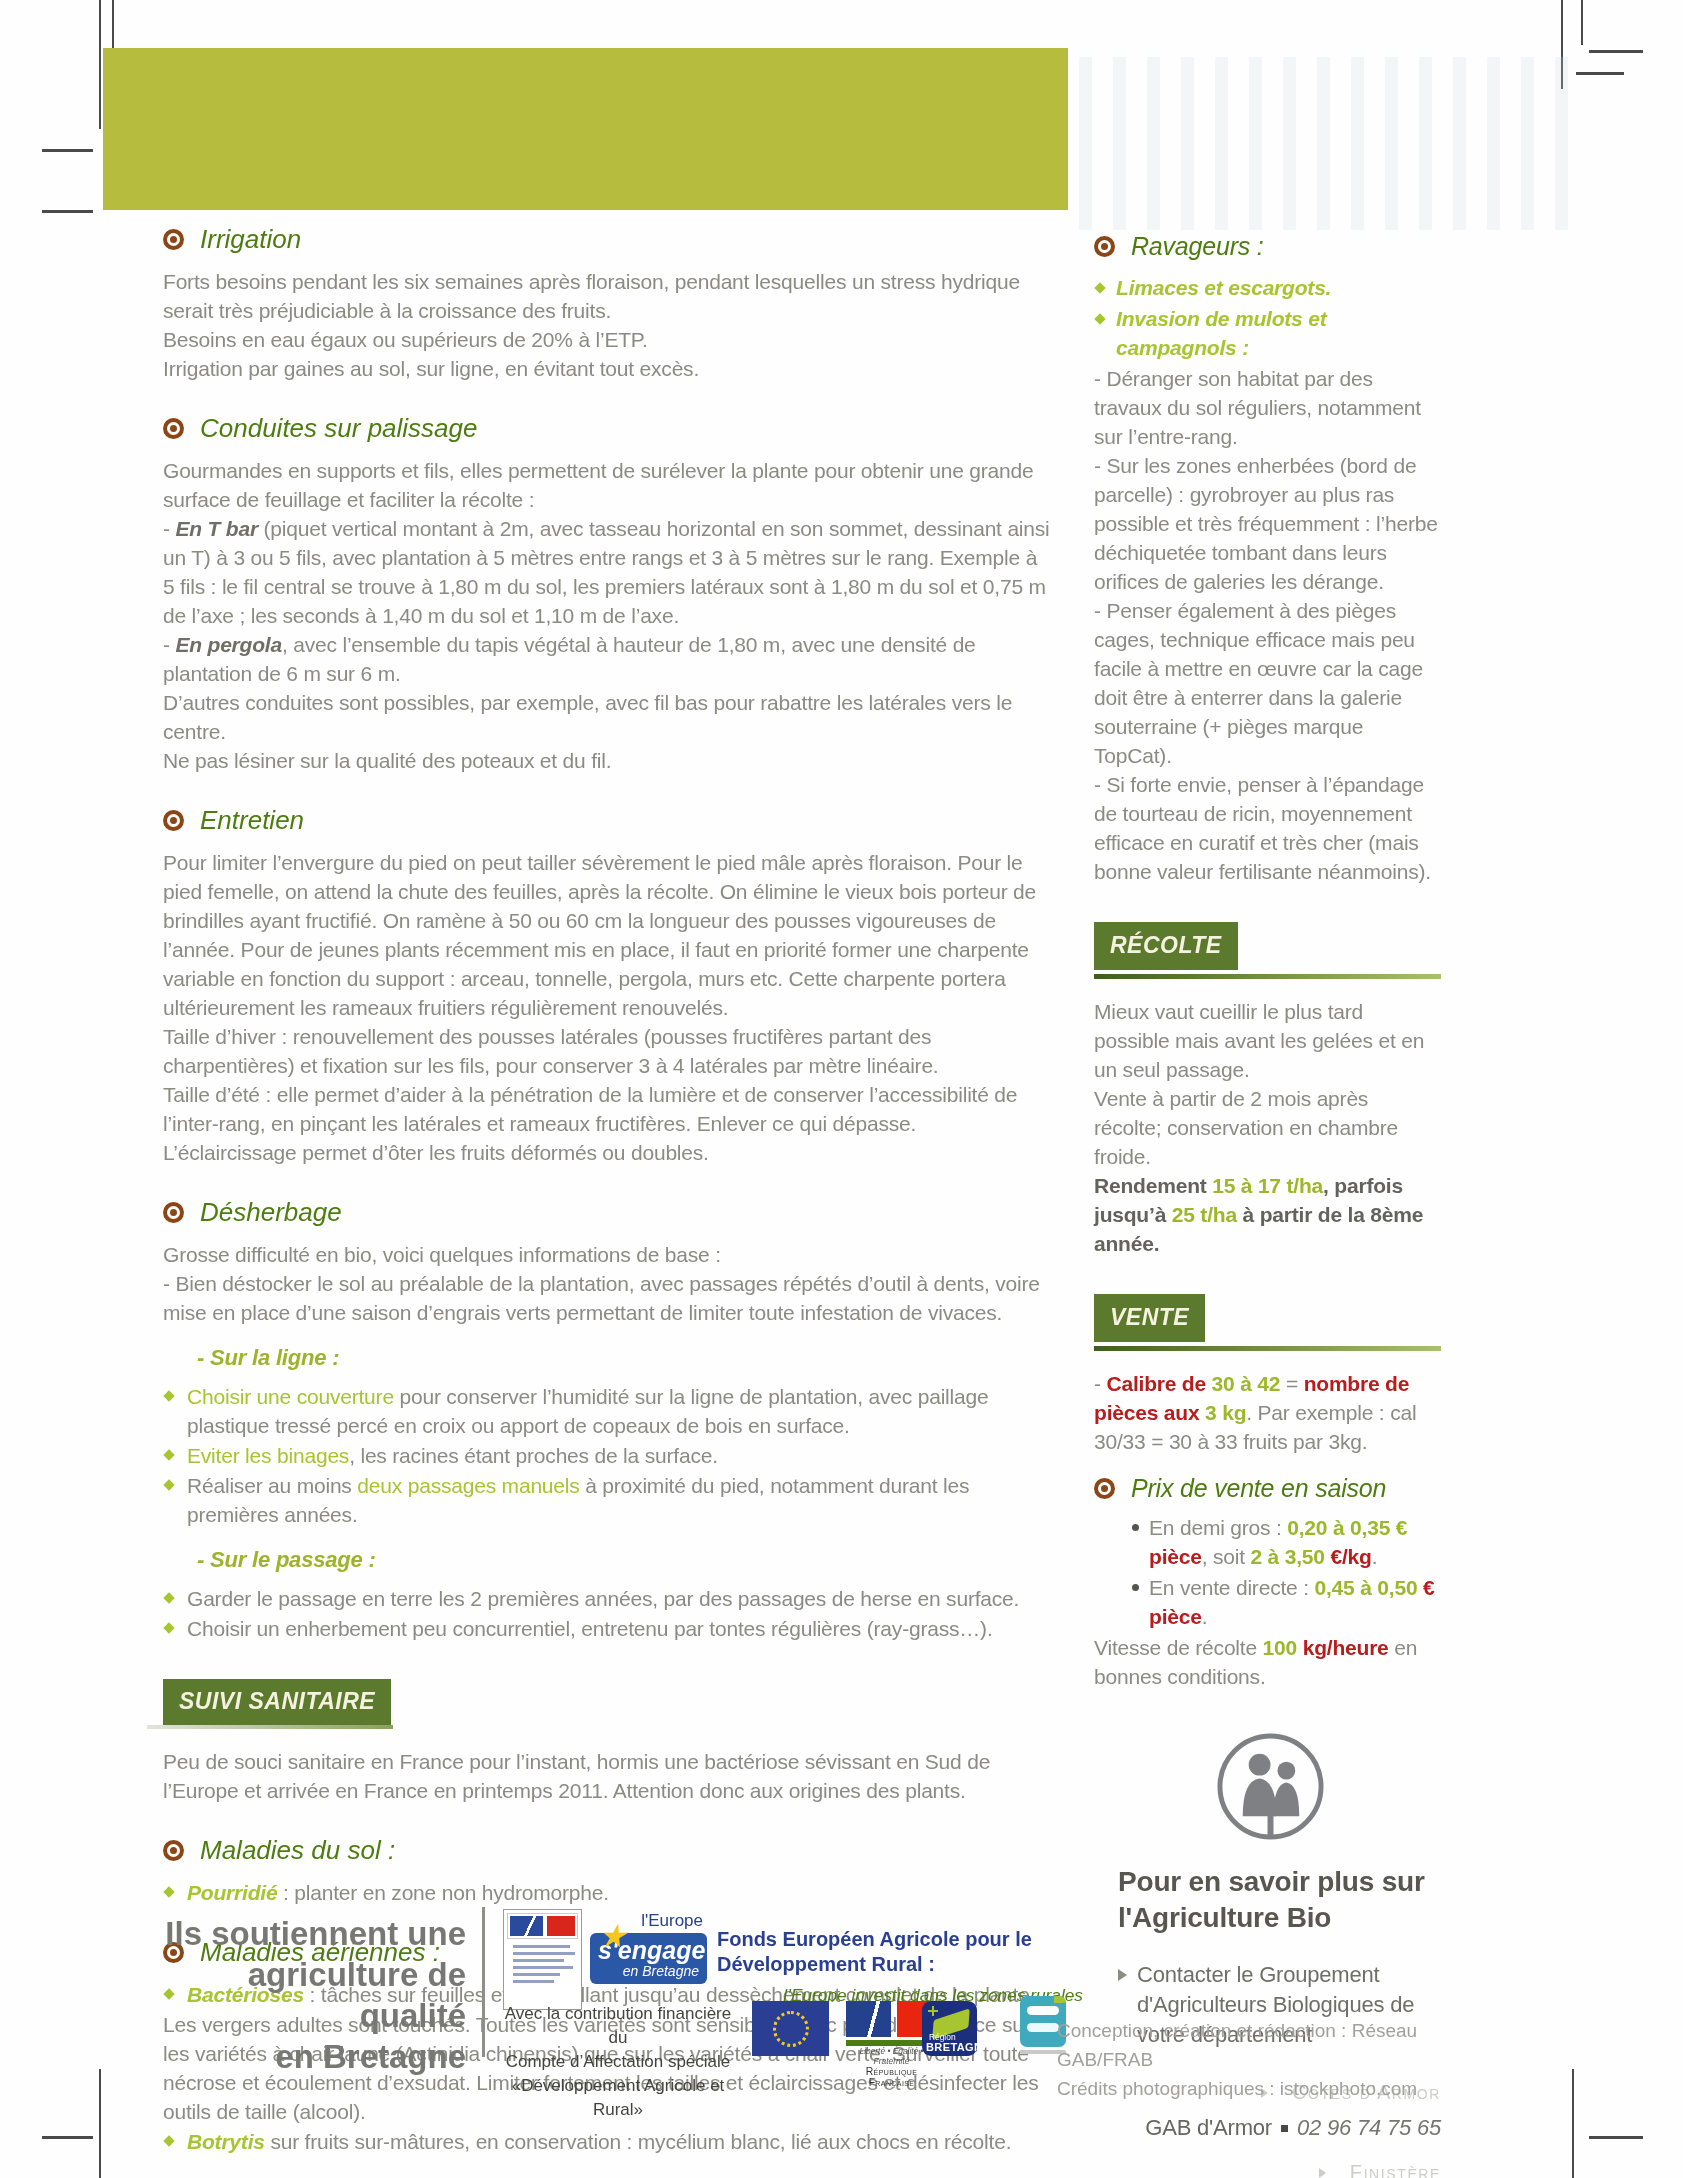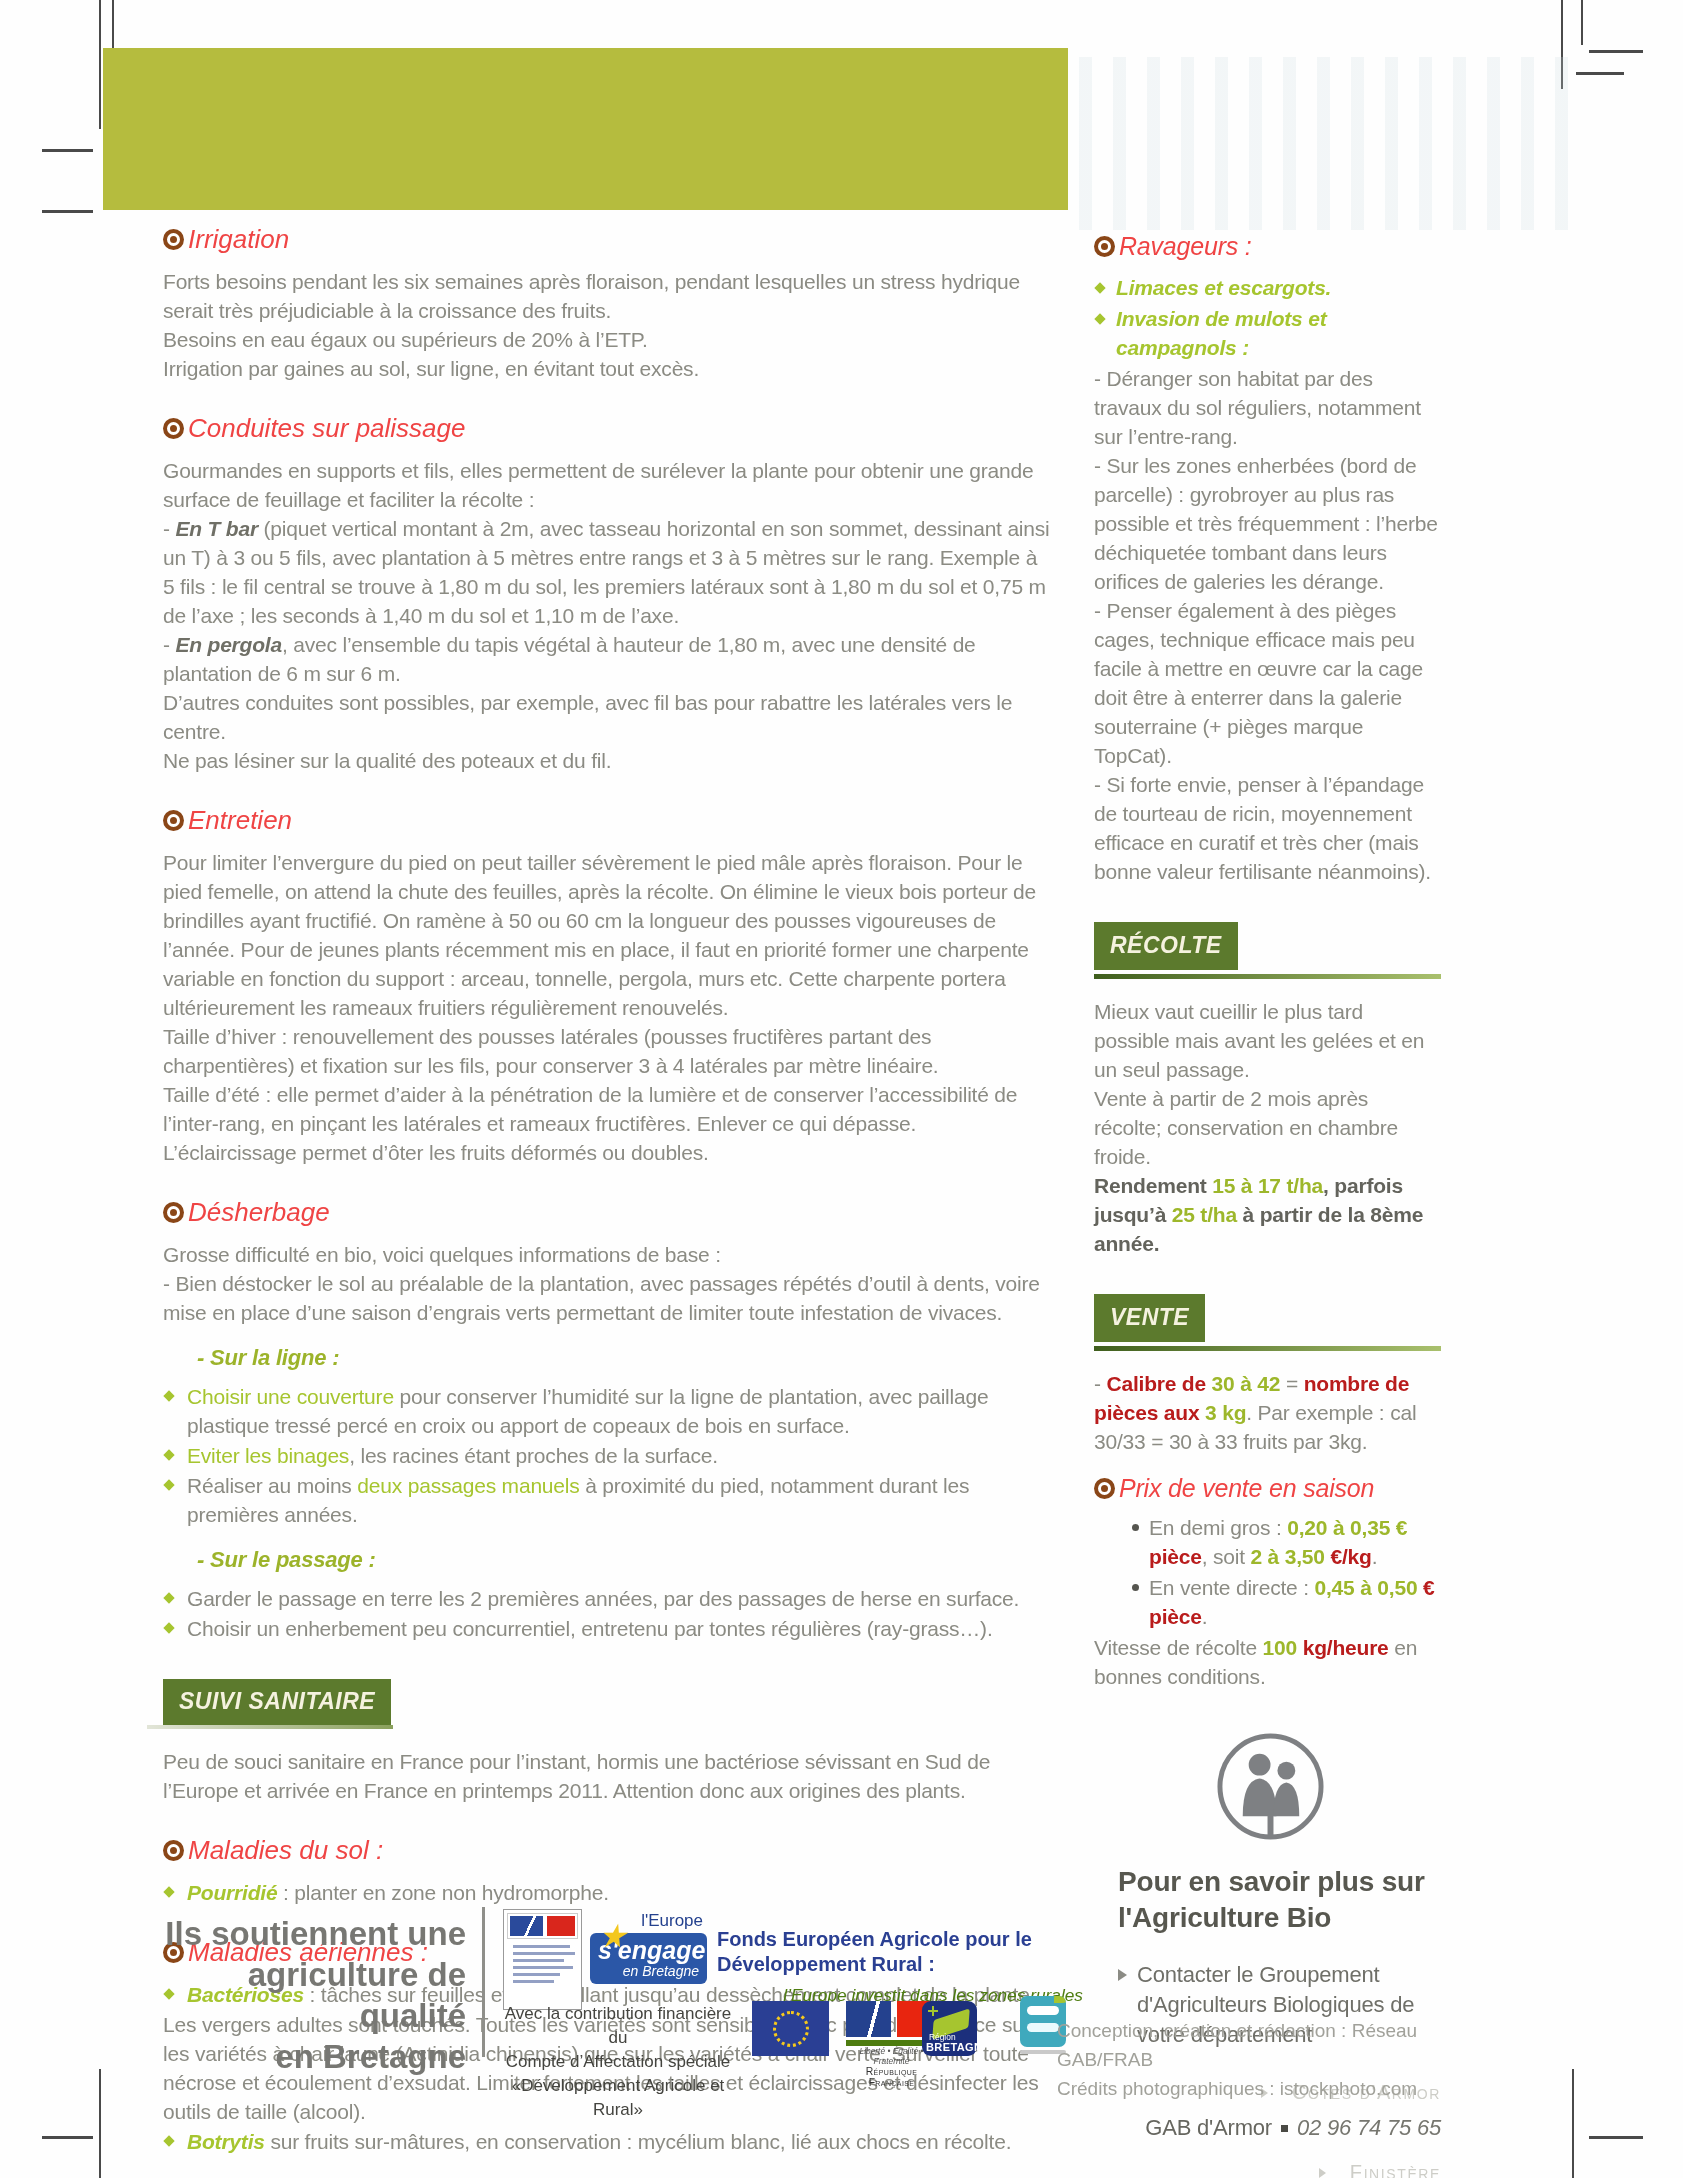--- a/index.html
+++ b/index.html
@@ -17,21 +17,21 @@
   
   .body{color:#8b8b83;font-size:21px;line-height:29px;letter-spacing:-0.2px;}
   .body p{margin:0;}
   .bi{font-weight:bold;font-style:italic;color:#6f6f66;}
   .hl{color:#a6c52f;}
   .hlb{color:#a6c52f;font-weight:bold;font-style:italic;}
   .db{font-weight:bold;color:#63635c;}
   .gb{font-weight:bold;color:#9db72b;}
   .ob{font-weight:bold;color:#b91c1c;}
 
-  .sec-head{display:flex;align-items:center;gap:4px;color:#ef4444;font-style:italic;
+  .sec-head{display:flex;align-items:center;gap:16px;color:#4d7c0f;font-style:italic;
             font-weight:normal;font-size:26px;margin:30px 0 12px;}
   .sec-head.first{margin-top:4px;}
   .oicon{width:21px;height:21px;border-radius:50%;background:#8a4617;display:inline-flex;
          align-items:center;justify-content:center;flex:0 0 auto;}
   .oicon i{display:block;width:7px;height:7px;border:3px solid #fff;border-radius:50%;}
 
   .subhead{color:#9cb32a;font-weight:bold;font-style:italic;font-size:22px;margin:16px 0 10px 34px;}
 
   .li{position:relative;padding-left:24px;margin:1px 0;}
   .diamond{position:absolute;left:2px;top:10px;width:8px;height:8px;background:#a6c52f;transform:rotate(45deg);}

